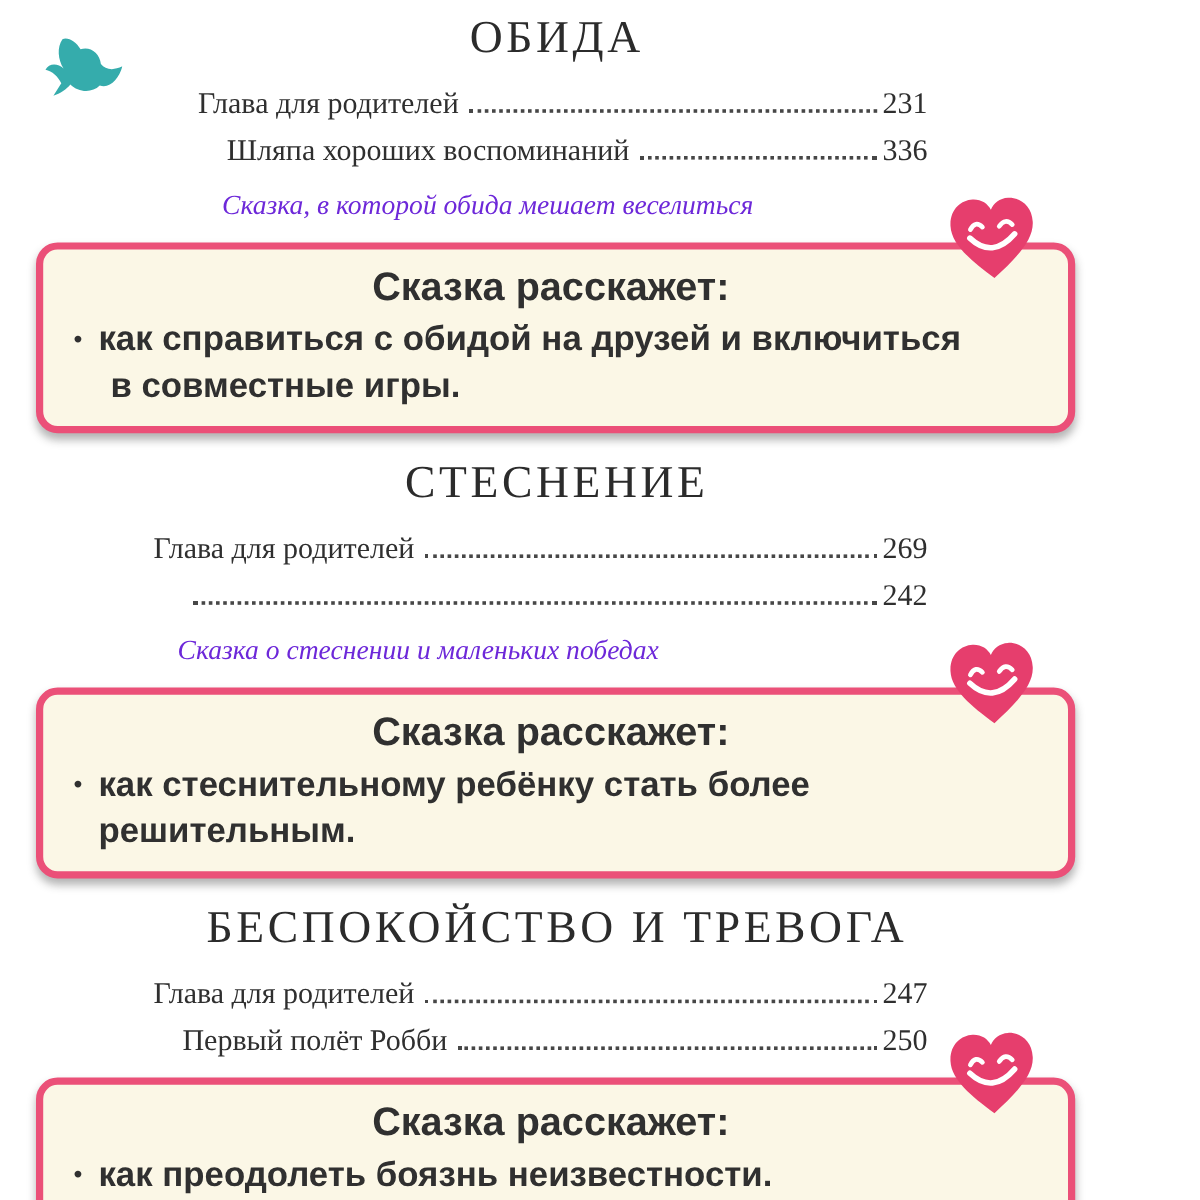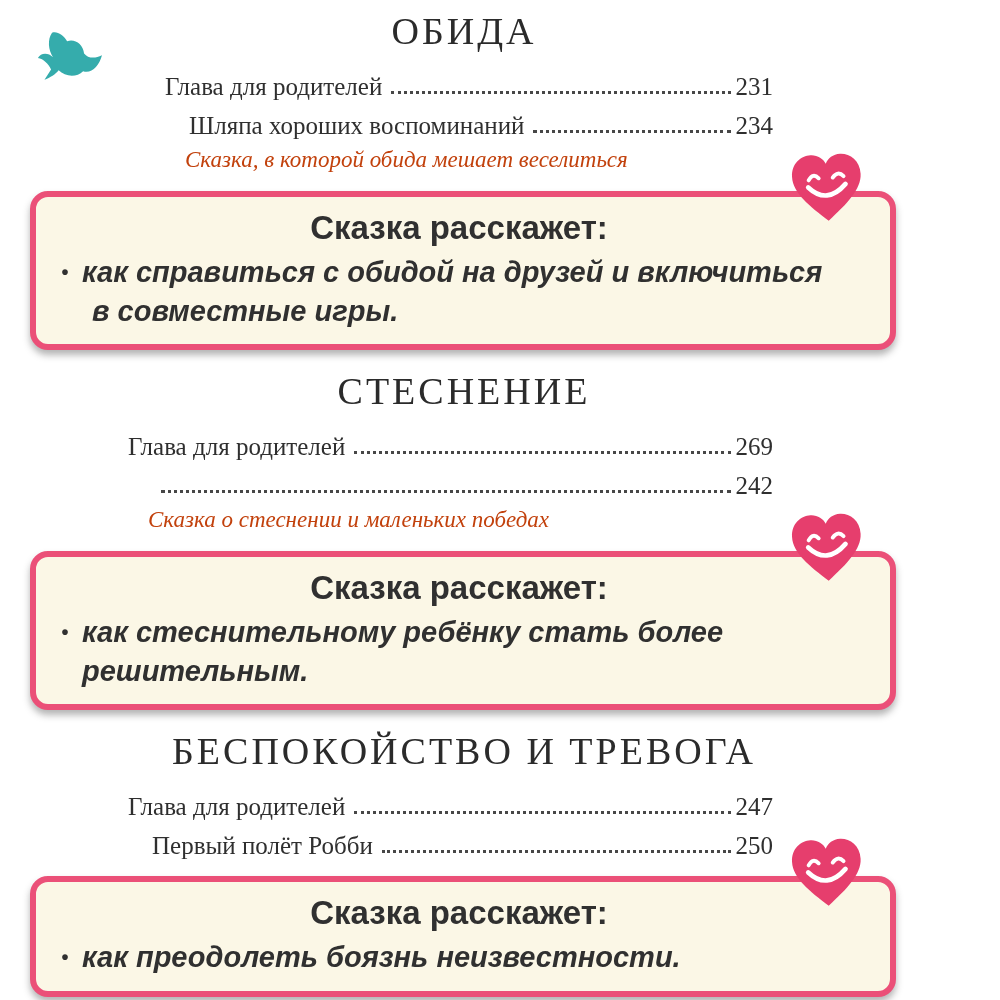--- a/index.html
+++ b/index.html
@@ -26,22 +26,22 @@
   }
   .sec1 .section-heading{margin-top:8px;}
   .toc{margin:16px 155px 0 128px;}
   .sec1 .toc{margin-left:165px;}
   .toc-line{
     display:flex;align-items:flex-end;
     font-size:25px;line-height:33px;color:#2f2f2f;
   }
   .toc-line.lvl2{padding-left:24px;margin-top:6px;}
   .toc-line.subtitle{
-    padding-left:20px;margin-top:3px;
-    font-style:italic;font-size:23px;line-height:30px;color:#c2410c;
+    padding-left:20px;margin-top:14px;
+    font-style:italic;font-size:23px;line-height:30px;color:#6d28d9;
   }
   .leader{
     flex:1;
     align-self:flex-end;
     height:0;
     border-bottom:3px dotted #474747;
     margin:0 5px 9px 9px;
     min-width:30px;
   }
   .toc-page{white-space:nowrap;}
@@ -62,21 +62,21 @@
   }
   .callout-bullet{
     display:flex;margin-top:6px;
     font-family:"Liberation Sans","DejaVu Sans",sans-serif;
     font-weight:bold;font-size:29px;line-height:38.5px;color:#303030;
   }
   .bullet-dot{
     flex:0 0 34px;text-align:center;font-size:20px;line-height:38.5px;color:#303030;
   }
   .bullet-text{margin:0;}
-  .bullet-text span{display:block;font-style:italic;}
+  .bullet-text span{display:block;}
   .bullet-text .l2{padding-left:10px;}
   .heart{
     position:absolute;top:-50px;right:24px;
     width:78px;height:82px;
     transform:rotate(-3deg);
   }
 </style>
 </head>
 <body>
 
@@ -90,21 +90,21 @@
     <h1 class="section-heading">ОБИДА</h1>
     <div class="toc">
       <div class="toc-line lvl1">
         <span>Глава для родителей</span>
         <span class="leader"></span>
         <span class="toc-page">231</span>
       </div>
       <div class="toc-line lvl2">
         <span>Шляпа хороших воспоминаний</span>
         <span class="leader"></span>
-        <span class="toc-page">234</span>
+        <span class="toc-page">336</span>
       </div>
       <div class="toc-line subtitle">
         <span>Сказка, в которой обида мешает веселиться</span>
       </div>
     </div>
     <div class="callout">
       <svg class="heart" viewBox="0 0 100 96" aria-hidden="true">
         <path fill="#E63E6D" d="M50 90 C26 70 6 52 6 32 C6 14 19 5 31 5 C40 5 47 10 50 17 C53 10 60 5 69 5 C81 5 94 14 94 32 C94 52 74 70 50 90 Z"></path>
         <path d="M27 37 Q33 27 40 35" stroke="#ffffff" stroke-width="5" fill="none" stroke-linecap="round"></path>
         <path d="M58 35 Q65 26 72 34" stroke="#ffffff" stroke-width="5" fill="none" stroke-linecap="round"></path>

